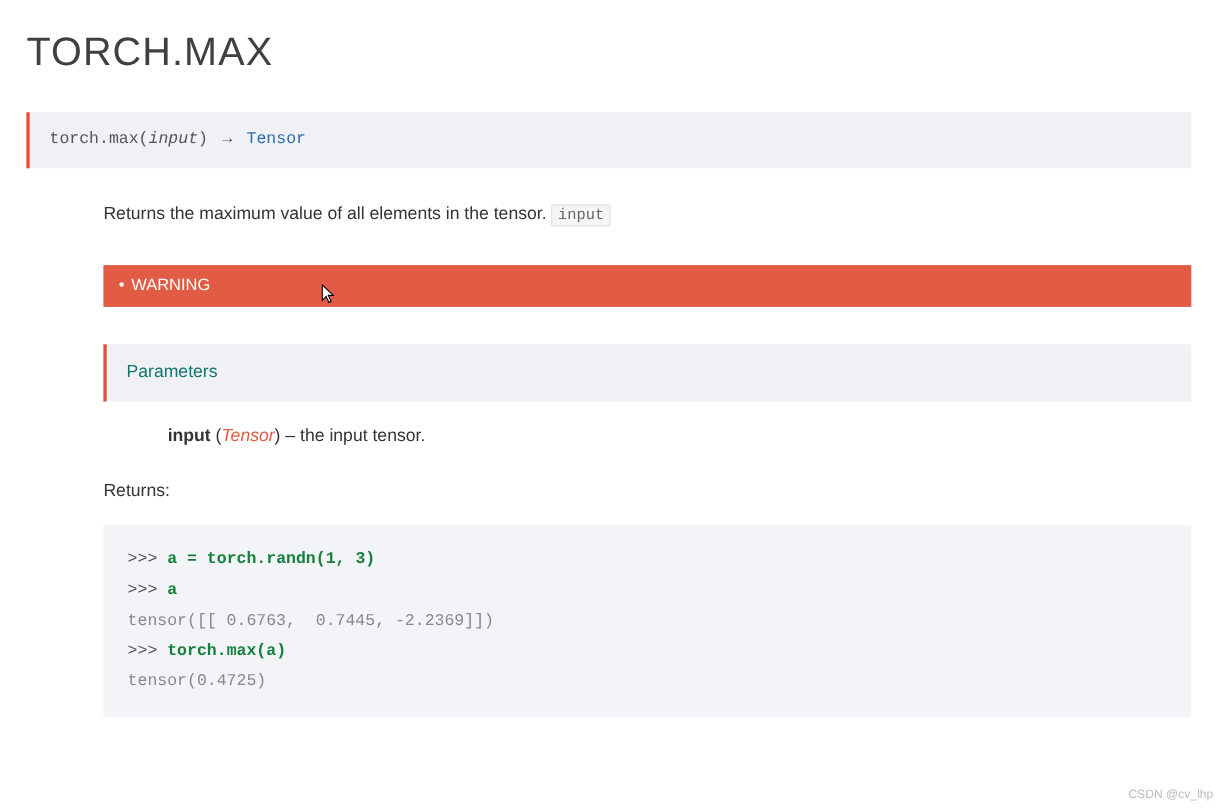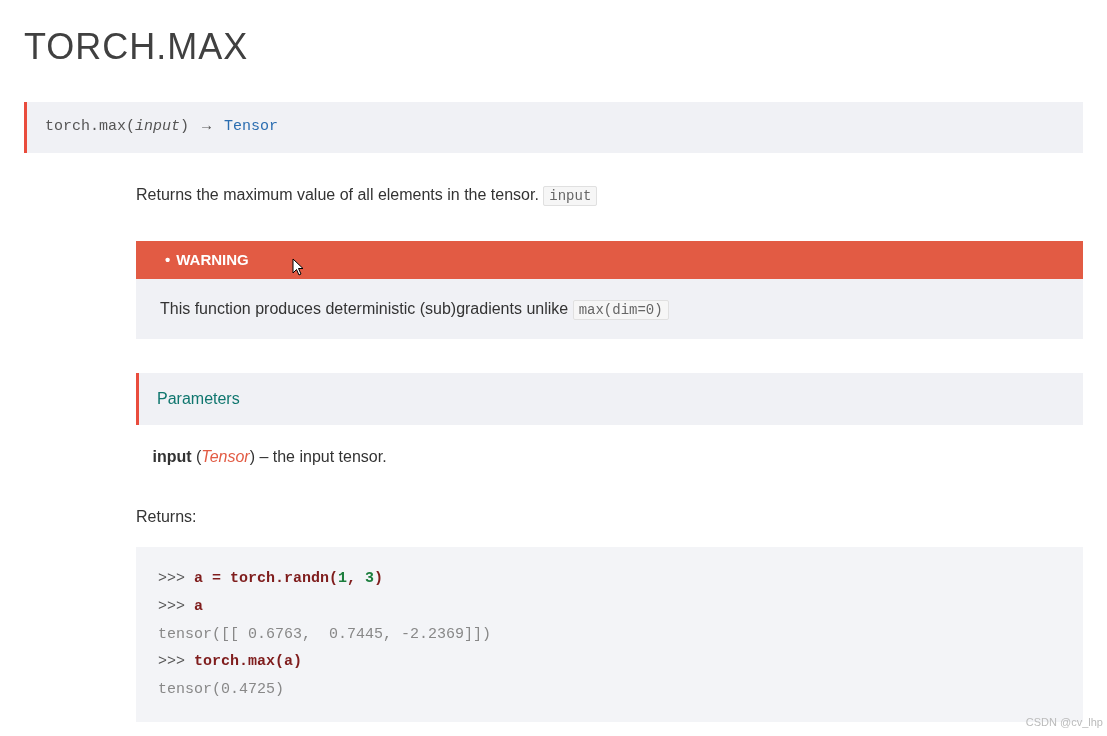--- a/index.html
+++ b/index.html
@@ -26,74 +26,74 @@
     padding: 14px 18px;
     margin-bottom: 30px;
     font-family: "SFMono-Regular", Consolas, "Liberation Mono", Menlo, monospace;
     font-size: 15px;
     color: #555;
   }
   .sig-func { color: #555; }
   .sig-em { font-style: italic; color: #555; }
   .sig-arrow { color: #555; margin: 0 4px; }
   .sig-link { color: #2a6db0; text-decoration: none; cursor: pointer; }
-  .indent { margin-left: 112px; }
+  .indent { margin-left: 70px; }
   .desc { margin-bottom: 34px; color: #333; }
   .inline-code {
     font-family: "SFMono-Regular", Consolas, "Liberation Mono", Menlo, monospace;
     background: #f6f6f6;
     border: 1px solid #e0e0e0;
     border-radius: 2px;
     padding: 1px 5px;
     font-size: 14px;
     color: #666;
   }
   .warning-box {
     margin-bottom: 34px;
     background: #f0f1f5;
   }
   .warning-header {
     background: #e25b44;
     color: #fff;
-    padding: 8px 29px;
-    font-weight: 700;
+    padding: 8px 14px;
+    font-weight: 400;
     font-size: 15px;
   }
   .warning-bullet { margin-right: 6px; }
   .warning-body {
     padding: 18px 24px;
     color: #333;
   }
   .params-box {
     background: #f0f1f5;
     border-left: 3px solid #e94c3d;
     padding: 14px 18px;
     margin-bottom: 20px;
     color: #0f766e;
   }
-  .param-line { margin-left: 70px; margin-bottom: 36px; }
+  .param-line { margin-left: 70px; margin-bottom: 26px; }
   .param-name { font-weight: 700; }
   .param-type {
     font-style: italic;
     color: #e25b44;
     cursor: pointer;
   }
   .example-label { margin-bottom: 18px; }
   .code-block {
     background: #f3f4f7;
     padding: 18px 22px;
     font-family: "SFMono-Regular", Consolas, "Liberation Mono", Menlo, monospace;
     font-size: 15px;
     line-height: 1.85;
     white-space: pre;
     color: #333;
     overflow-x: auto;
   }
   .prompt { color: #555; }
-  .kw { font-weight: 700; color: #7f1d1d; }
+  .kw { font-weight: 700; color: #15803d; }
   .num { color: #1c7e3e; font-weight: 700; }
   .out { color: #888; }
   .watermark {
     position: fixed;
     right: 4px;
     bottom: 6px;
     font-size: 11px;
     color: #bbb;
     font-family: Arial, sans-serif;
   }
@@ -114,23 +114,20 @@
   <span class="sig-arrow">→</span>
   <a class="sig-link">Tensor</a>
 </div>
 
 <div class="indent desc"><span>Returns the maximum value of all elements in the tensor. </span><span class="inline-code">input</span></div>
 
 <div class="indent warning-box">
   <div class="warning-header">
     <span class="warning-bullet">•</span><span>WARNING</span>
   </div>
-  <div class="warning-body">
-    <span>This function produces deterministic (sub)gradients unlike </span><span class="inline-code">max(dim=0)</span>
-  </div>
 </div>
 
 <div class="indent params-box">
   <span>Parameters</span>
 </div>
 
 <div class="indent param-line">
   <span style="display:inline-block; width:54px;"></span>
   <span class="param-name">input</span>
   <span> (</span><a class="param-type">Tensor</a><span>)</span><span> – the input tensor.</span>

